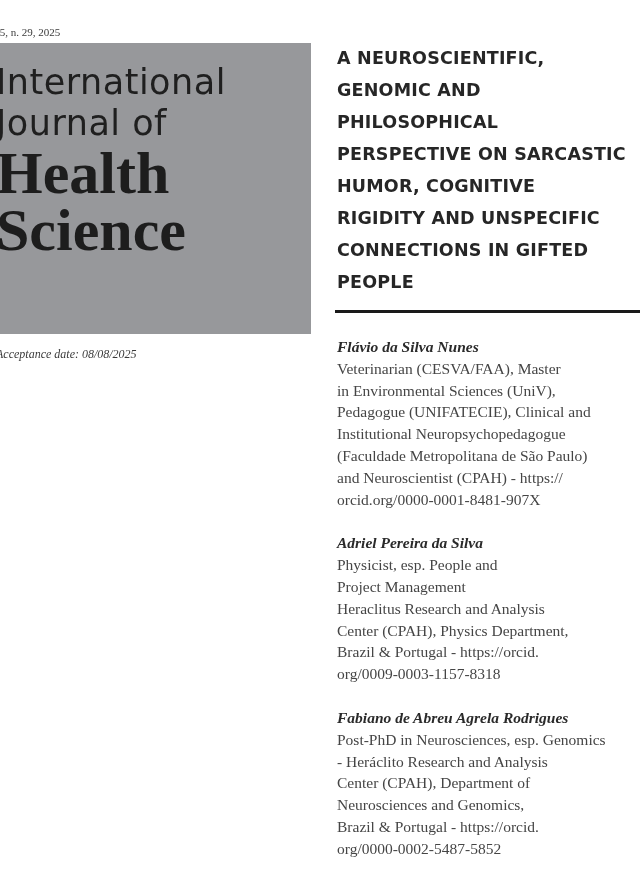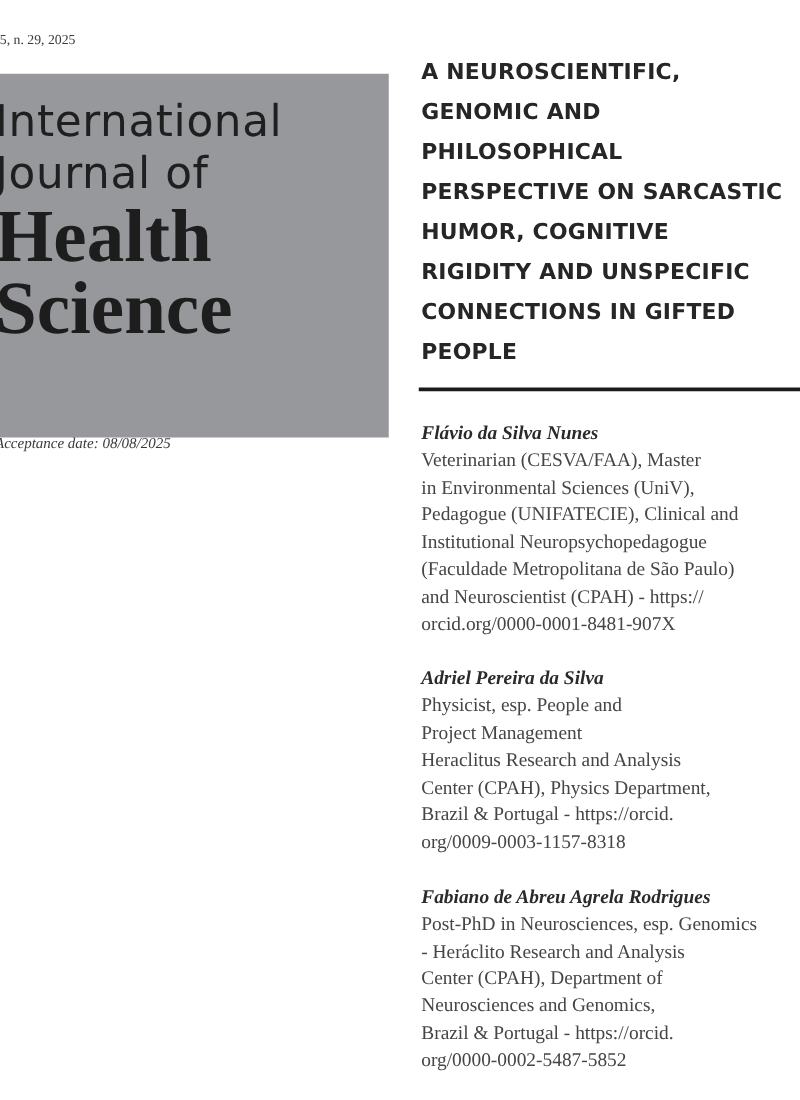--- a/index.html
+++ b/index.html
@@ -24,21 +24,20 @@
       white-space: nowrap;
     }
     .cover {
       position: absolute;
       left: 0;
       top: 43px;
       width: 311px;
       height: 291px;
       background: #97989b;
       overflow: hidden;
-      margin-top: 16px;
     }
     .cover .line-sans {
       position: absolute;
       left: -4px;
       font-family: "DejaVu Sans", sans-serif;
       font-size: 35px;
       color: #1f1f1f;
       letter-spacing: 0.5px;
       white-space: nowrap;
       line-height: 1;

